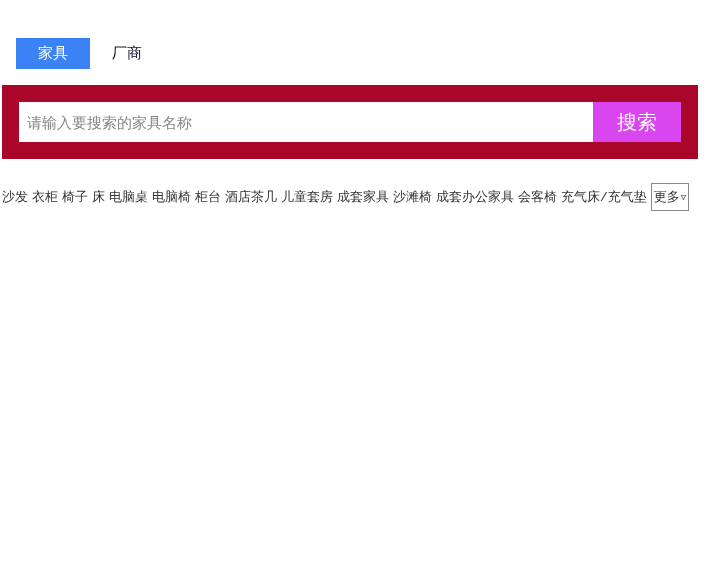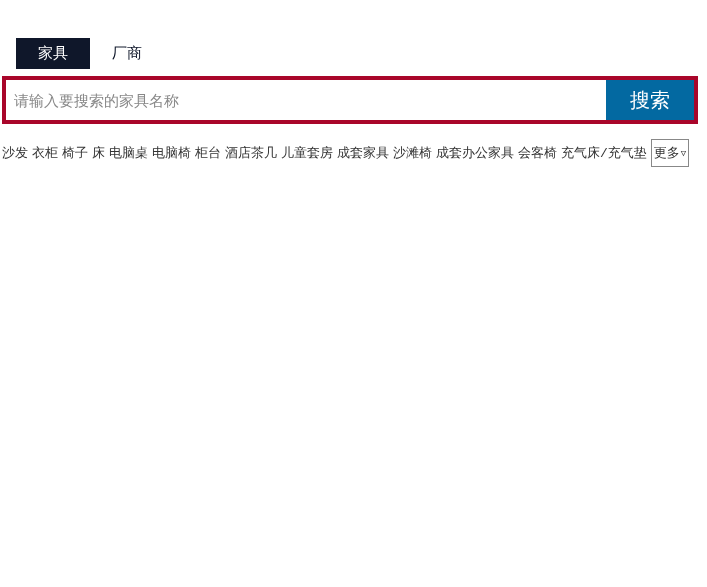--- a/index.html
+++ b/index.html
@@ -1,24 +1,24 @@
 <!DOCTYPE html>
 <html><head>
   <meta charset="utf-8">
   <style>
     * { margin: 0; padding: 0; box-sizing: border-box; }
     body { font-family: "Microsoft YaHei", Arial, sans-serif; font-size: 14px; background: #fff; }
     .container { width: 700px; margin: 0; padding-top: 38px; }
     .tabs { display: flex; margin-left: 16px; }
     .tab { padding: 6px 22px; font-size: 15px; cursor: pointer; color: #0f172a; }
-    .tab.active { background: #0f172a; color: #fff; }
-    .search-bar { display: flex; background: #a9062a; padding: 4px; margin: 7px 2px; }
+    .tab.active { background: #3b82f6; color: #fff; }
+    .search-bar { display: flex; background: #a9062a; padding: 17px; margin: 16px 2px; }
     .search-input { flex: 1; height: 40px; border: none; outline: none; padding: 0 8px; font-size: 15px; color: #000; }
     .search-input::placeholder { color: #888; font-size: 15px; }
-    .search-btn { width: 88px; background: #0369a1; color: #fff; border: none; font-size: 20px; cursor: pointer; font-family: inherit; }
+    .search-btn { width: 88px; background: #d946ef; color: #fff; border: none; font-size: 20px; cursor: pointer; font-family: inherit; }
     .hot-row { display: flex; align-items: center; padding: 8px 2px 0 2px; flex-wrap: wrap; font-size: 13px; color: #333; font-family: Liberation Mono, monospace; }
     .hot-link { margin-right: 4px; cursor: pointer; white-space: nowrap; }
     .more-btn { border: 1px solid #888; padding: 4px 2px; cursor: pointer; font-size: 13px; color: #333; display: inline-flex; align-items: center; }
     .more-arrow { font-size: 9px; margin-left: 1px; }
   </style>
 </head>
 <body>
 
 <div class="container">
   <div class="tabs">

